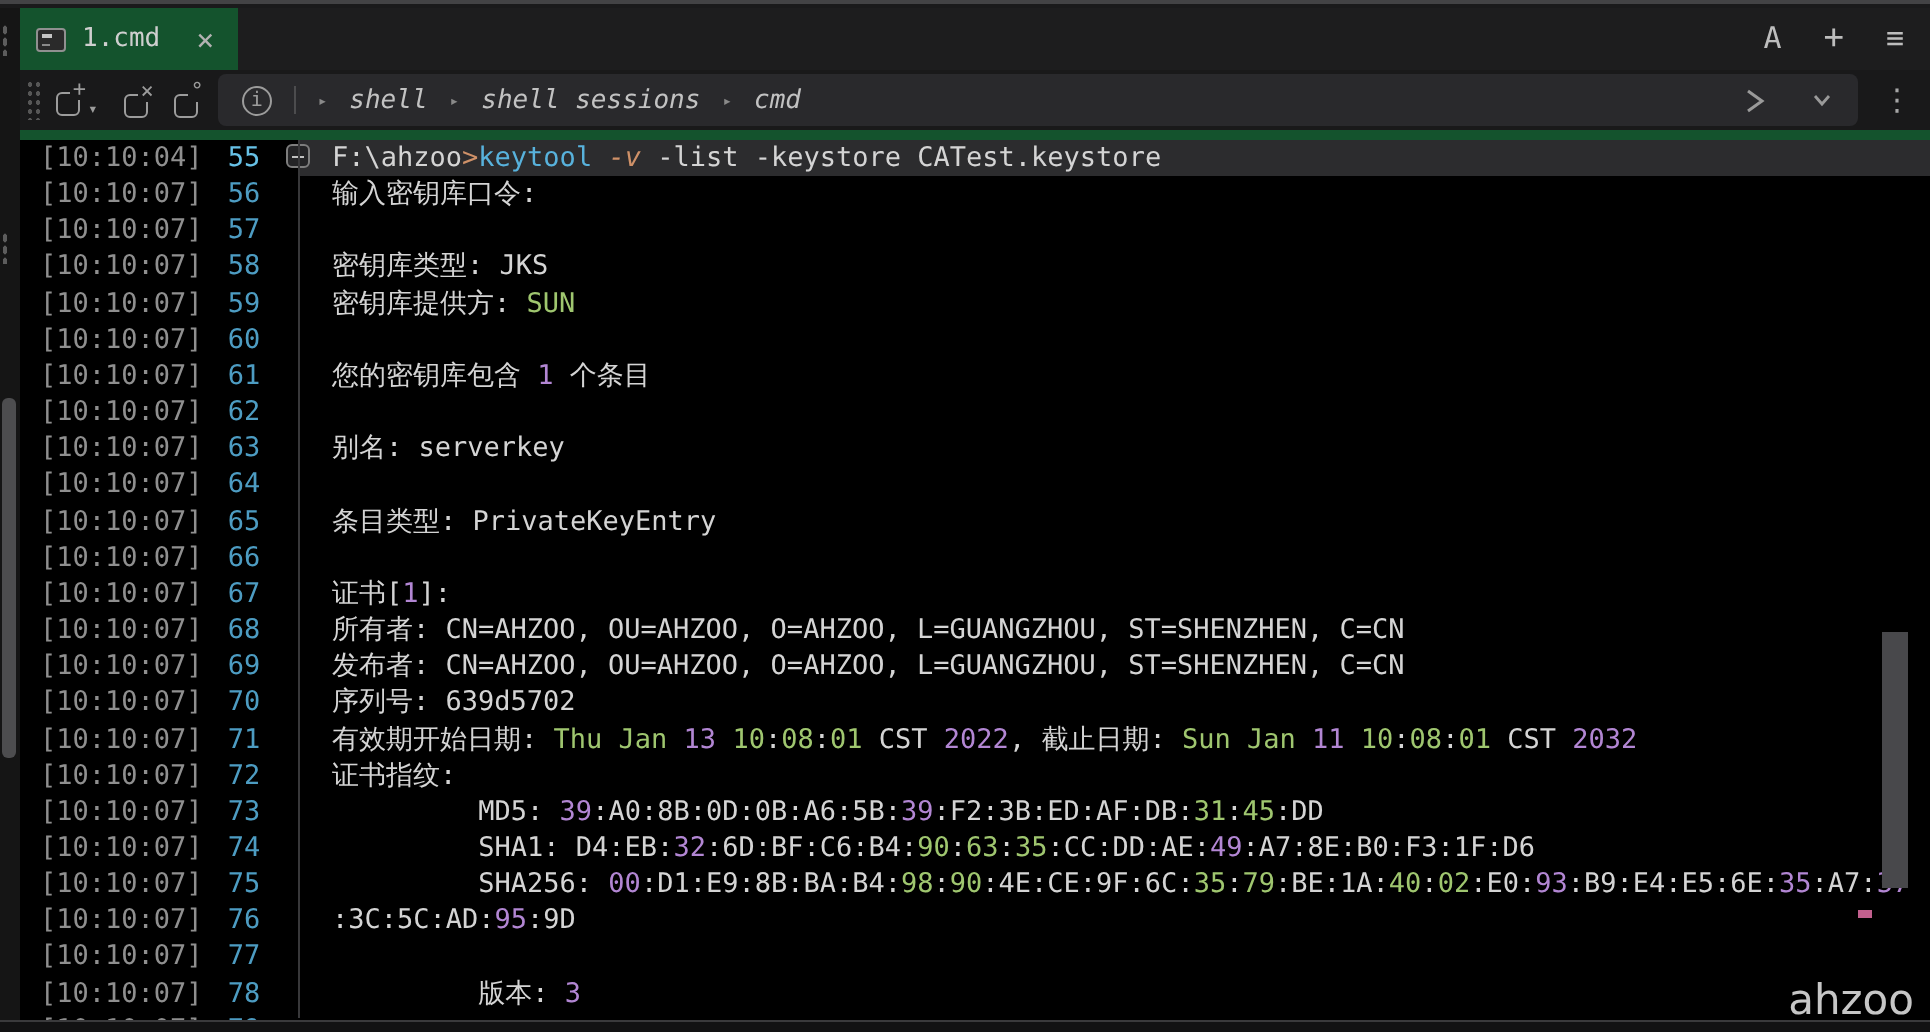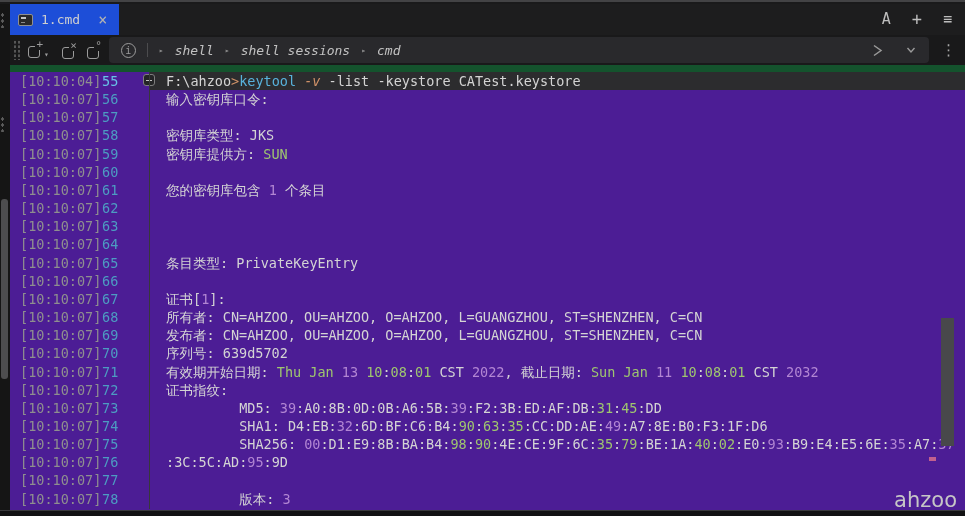--- a/index.html
+++ b/index.html
@@ -14,21 +14,21 @@
   .strip-dots { position:absolute; left:1px; width:3px; height:16px;
     background-image:radial-gradient(#5c5c5c 1px, transparent 1.2px);
     background-size:3px 6px; }
   .strip-dots.d1 { top:8px; } .strip-dots.d2 { top:112px; }
   .strip-thumb { position:absolute; left:1px; top:195px; width:7px; height:180px;
     background:#4d4d4f; border-radius:3px; }
   
   .main { position:absolute; left:10px; top:2px; right:0; bottom:0; }
   
   .tabbar { height:31px; display:flex; align-items:center; background:#1d1d1e; }
-  .tab { display:flex; align-items:center; height:100%; padding:0 12px 0 8px; background:#1d4ed8; }
+  .tab { display:flex; align-items:center; height:100%; padding:0 12px 0 8px; background:#14532d; }
   .cmd-icon { position:relative; width:15px; height:12px; border:1px solid #909090;
     border-radius:2px; background:#2a2a2a; margin-right:8px; }
   .cmd-icon::before { content:""; position:absolute; left:2px; top:2px; width:5px; height:2px; background:#c4c4c4; }
   .cmd-icon::after  { content:""; position:absolute; left:2px; bottom:2px; width:4px; height:1px; background:#8a8a8a; }
   .tab-label { font-size:13px; color:#cfcfcf; }
   .tab-close { margin-left:18px; font-size:15px; color:#b2b2b2; cursor:pointer; }
   .tabbar-right { margin-left:auto; display:flex; align-items:center; gap:21px; padding-right:13px; }
   .tbr-icon { color:#bdbdbd; font-size:15px; line-height:15px; cursor:pointer; }
   .tbr-icon.plus { font-size:17px; }
   
@@ -47,27 +47,27 @@
   .info-icon { width:15px; height:15px; border:1.2px solid #9c9c9c; border-radius:50%;
     color:#9c9c9c; font-size:10px; line-height:13px; text-align:center; cursor:pointer; }
   .vsep { width:1px; height:14px; background:#4c4c4e; }
   .crumb-arrow { color:#8a8a8a; font-size:8px; }
   .crumb { color:#c2c2c2; font-size:13px; cursor:pointer;font-style:italic; }
   .crumb-spacer { flex:1; }
   .chev { cursor:pointer; display:block; }
   .kebab { color:#a6a6a6; font-size:15px; padding:0 9px 0 2px; cursor:pointer; }
   
   .terminal { position:absolute; left:0; right:0; top:61px; bottom:0;
-    background:#4c1d95; border-top:7px solid #14532d; overflow:hidden;
+    background:#000000; border-top:5px solid #14532d; overflow:hidden;
     font-size:13.5px; line-height:18.16px; }
   .gutter-sep { position:absolute; left:139px; top:0; bottom:7px; width:1px; background:#38383a; }
   .rows { position:absolute; inset:0; }
   .trow { display:flex; height:18.16px; overflow:hidden; white-space:pre; }
   .ts  { width:92px; padding-left:10px; color:var(--timestamp); }
-  .num { width:40px; text-align:left; color:var(--line-number); }
+  .num { width:40px; text-align:center; color:var(--line-number); }
   .fold { width:24px; position:relative; }
   .txt { flex:1; color:var(--text); }
   .trow.hl .txt { background:var(--highlight-row); }
   .trow.hl .fold { background:linear-gradient(to right, transparent 7px, var(--highlight-row) 7px); }
   .trow.hl .num { color:var(--line-number-active); }
   .foldbox { position:absolute; left:1px; top:2px; width:12px; height:12px;
     border:1px solid #7d7d7d; border-radius:3px; background:#242426; cursor:pointer; }
   .foldbox::before { content:""; position:absolute; left:2px; right:2px; top:4.5px; height:1px; background:#c0c0c0; }
   .foldguide { position:absolute; left:7px; top:15px; width:1px; height:4px; background:#7d7d7d; }
   .s-w { color:var(--text); } .s-g { color:var(--green); } .s-p { color:var(--purple); }
@@ -149,21 +149,21 @@
     <div class="terminal">
       <div class="rows">
           <div class="trow hl"><span class="ts">[10:10:04]</span><span class="num">55</span><span class="fold"><span class="foldbox"></span><span class="foldguide"></span></span><span class="txt"><span class="s-w">F:\ahzoo</span><span class="s-o">&gt;</span><span class="s-c">keytool</span><span class="s-w"> </span><span class="s-oi">-v</span><span class="s-w"> -list -keystore CATest.keystore</span></span></div>
           <div class="trow"><span class="ts">[10:10:07]</span><span class="num">56</span><span class="fold"></span><span class="txt"><span class="s-w">输入密钥库口令: </span></span></div>
           <div class="trow"><span class="ts">[10:10:07]</span><span class="num">57</span><span class="fold"></span><span class="txt"></span></div>
           <div class="trow"><span class="ts">[10:10:07]</span><span class="num">58</span><span class="fold"></span><span class="txt"><span class="s-w">密钥库类型: JKS</span></span></div>
           <div class="trow"><span class="ts">[10:10:07]</span><span class="num">59</span><span class="fold"></span><span class="txt"><span class="s-w">密钥库提供方: </span><span class="s-g">SUN</span></span></div>
           <div class="trow"><span class="ts">[10:10:07]</span><span class="num">60</span><span class="fold"></span><span class="txt"></span></div>
           <div class="trow"><span class="ts">[10:10:07]</span><span class="num">61</span><span class="fold"></span><span class="txt"><span class="s-w">您的密钥库包含 </span><span class="s-p">1</span><span class="s-w"> 个条目</span></span></div>
           <div class="trow"><span class="ts">[10:10:07]</span><span class="num">62</span><span class="fold"></span><span class="txt"></span></div>
-          <div class="trow"><span class="ts">[10:10:07]</span><span class="num">63</span><span class="fold"></span></div>
+          <div class="trow"><span class="ts">[10:10:07]</span><span class="num">63</span><span class="fold"></span><span class="txt"><span class="s-w">别名: serverkey</span></span></div>
           <div class="trow"><span class="ts">[10:10:07]</span><span class="num">64</span><span class="fold"></span></div>
           <div class="trow"><span class="ts">[10:10:07]</span><span class="num">65</span><span class="fold"></span><span class="txt"><span class="s-w">条目类型: PrivateKeyEntry</span></span></div>
           <div class="trow"><span class="ts">[10:10:07]</span><span class="num">66</span><span class="fold"></span></div>
           <div class="trow"><span class="ts">[10:10:07]</span><span class="num">67</span><span class="fold"></span><span class="txt"><span class="s-w">证书[</span><span class="s-p">1</span><span class="s-w">]:</span></span></div>
           <div class="trow"><span class="ts">[10:10:07]</span><span class="num">68</span><span class="fold"></span><span class="txt"><span class="s-w">所有者: CN=AHZOO, OU=AHZOO, O=AHZOO, L=GUANGZHOU, ST=SHENZHEN, C=CN</span></span></div>
           <div class="trow"><span class="ts">[10:10:07]</span><span class="num">69</span><span class="fold"></span><span class="txt"><span class="s-w">发布者: CN=AHZOO, OU=AHZOO, O=AHZOO, L=GUANGZHOU, ST=SHENZHEN, C=CN</span></span></div>
           <div class="trow"><span class="ts">[10:10:07]</span><span class="num">70</span><span class="fold"></span><span class="txt"><span class="s-w">序列号: 639d5702</span></span></div>
           <div class="trow"><span class="ts">[10:10:07]</span><span class="num">71</span><span class="fold"></span><span class="txt"><span class="s-w">有效期开始日期: </span><span class="s-g">Thu Jan </span><span class="s-p">13</span><span class="s-w"> </span><span class="s-g">10</span><span class="s-w">:</span><span class="s-g">08</span><span class="s-w">:</span><span class="s-g">01</span><span class="s-w"> CST </span><span class="s-p">2022</span><span class="s-w">, 截止日期: </span><span class="s-g">Sun Jan </span><span class="s-p">11</span><span class="s-w"> </span><span class="s-g">10</span><span class="s-w">:</span><span class="s-g">08</span><span class="s-w">:</span><span class="s-g">01</span><span class="s-w"> CST </span><span class="s-p">2032</span></span></div>
           <div class="trow"><span class="ts">[10:10:07]</span><span class="num">72</span><span class="fold"></span><span class="txt"><span class="s-w">证书指纹: </span></span></div>
           <div class="trow"><span class="ts">[10:10:07]</span><span class="num">73</span><span class="fold"></span><span class="txt"><span class="s-w">         MD5: </span><span class="s-p">39</span><span class="s-w">:A0:8B:0D:0B:A6:5B:</span><span class="s-p">39</span><span class="s-w">:F2:3B:ED:AF:DB:</span><span class="s-g">31</span><span class="s-w">:</span><span class="s-g">45</span><span class="s-w">:DD</span></span></div>

